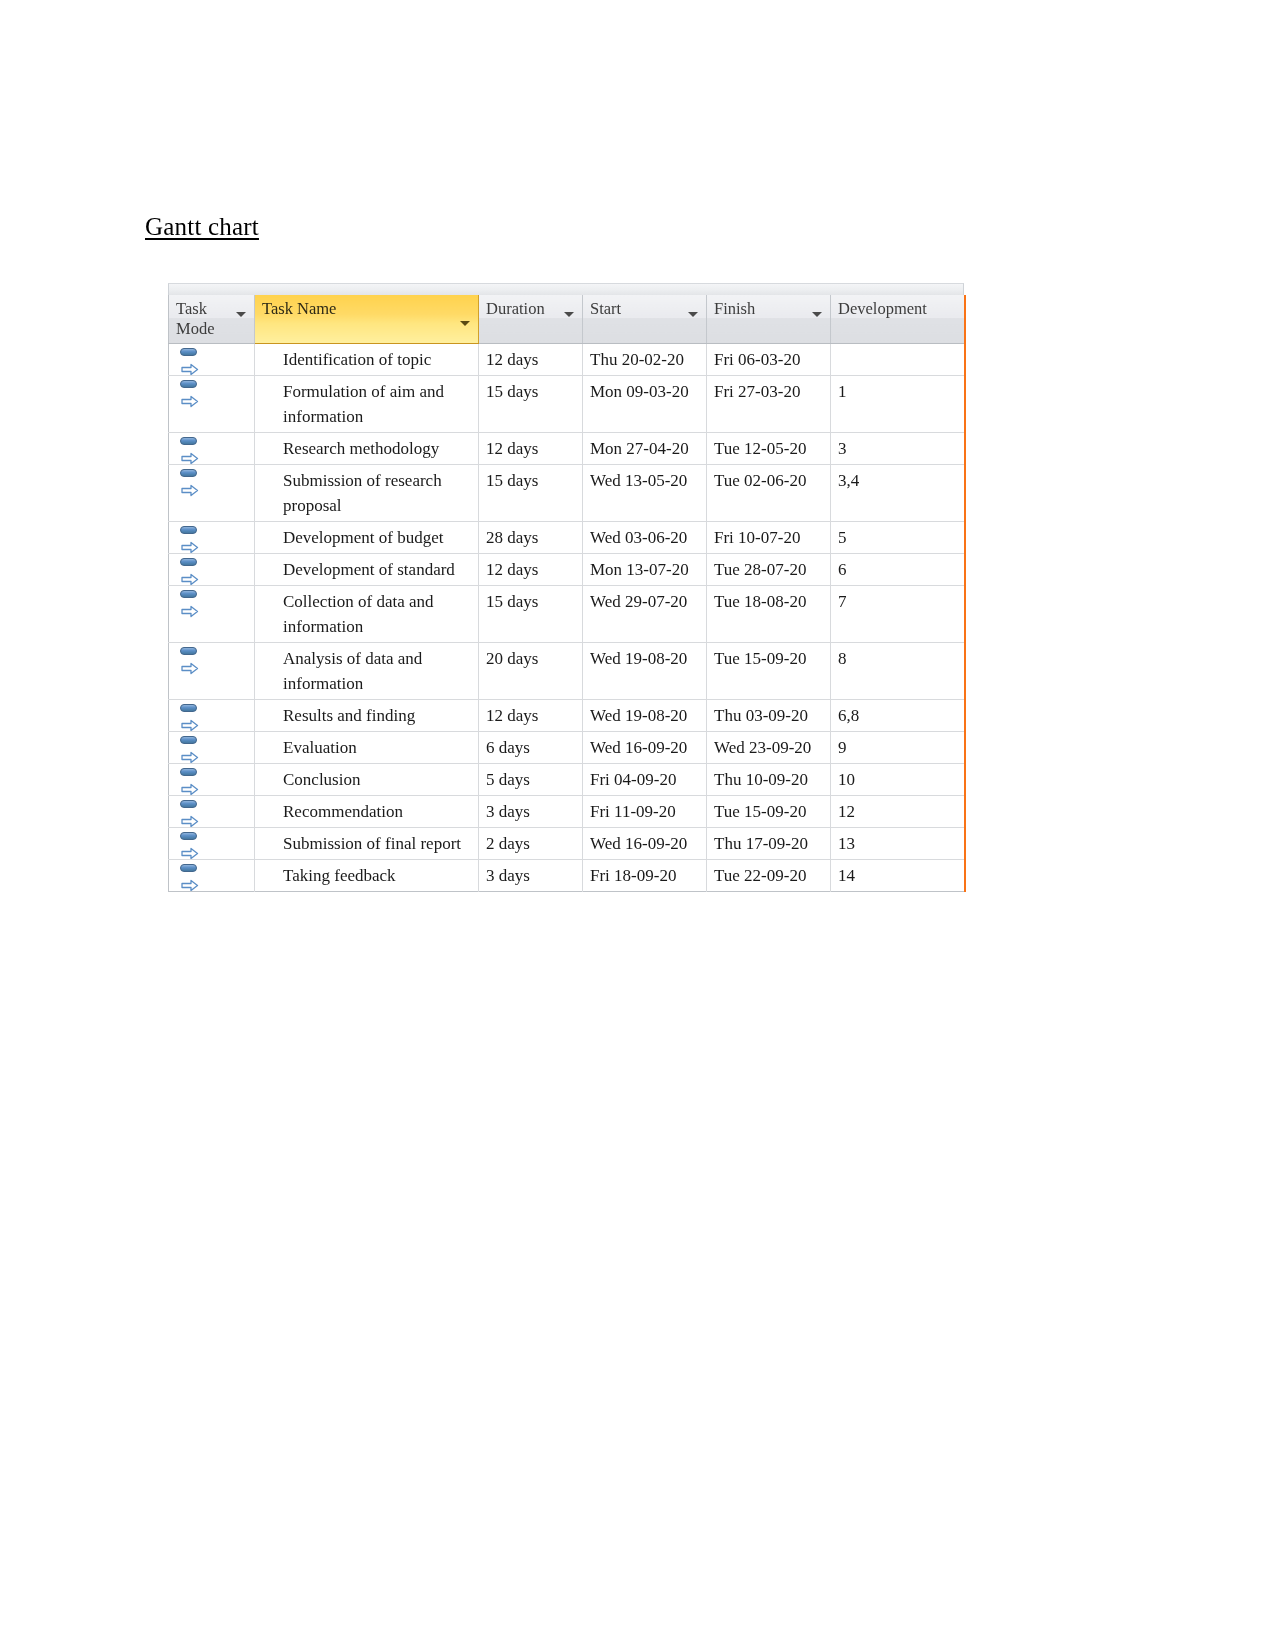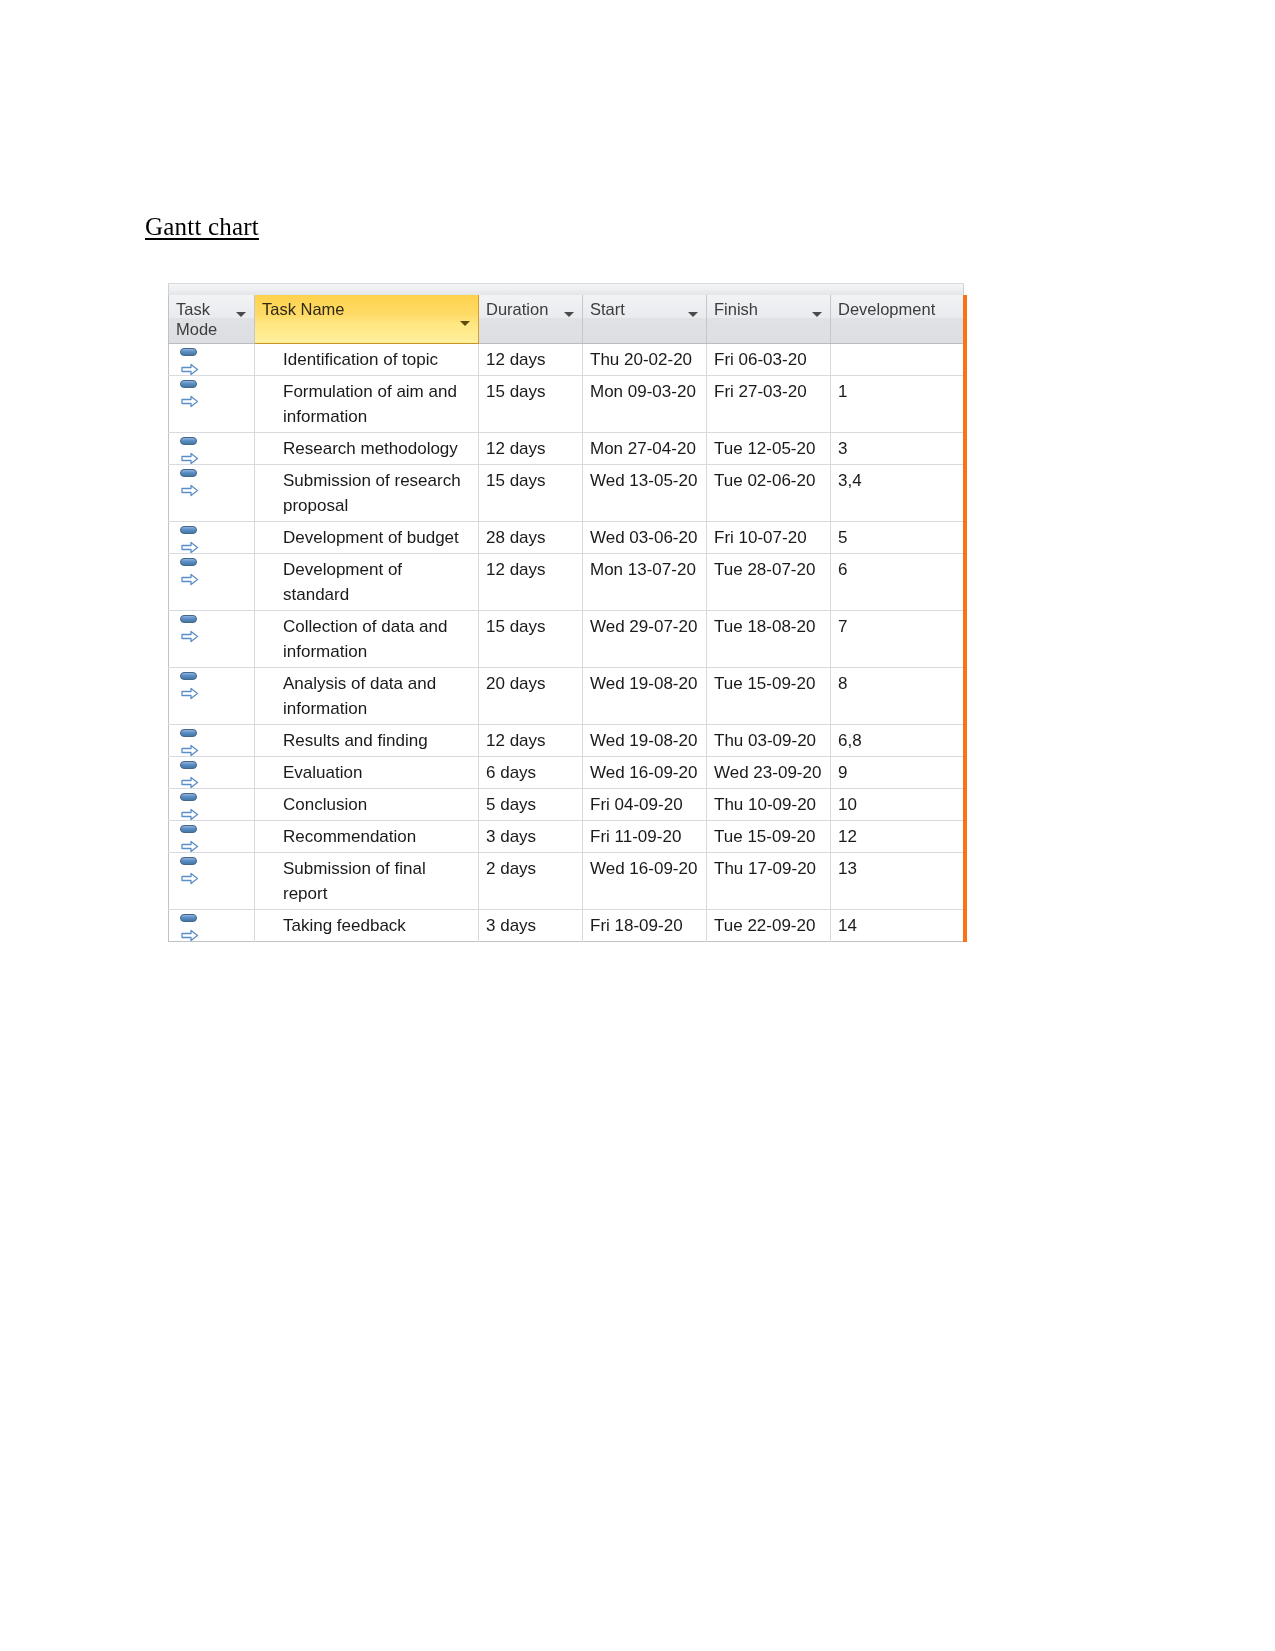--- a/index.html
+++ b/index.html
@@ -47,22 +47,23 @@
     border-right: 1px solid #cfd3d8;
     border-top: 1px solid #d7dade;
     box-sizing: border-box;
   }
 
   table.project-grid {
     border-collapse: collapse;
     table-layout: fixed;
     width: 796px;
     border-left: 1px solid #bfc3c8;
-    border-right: 4px solid #f97316;
+    border-right: 2px solid #f97316;
     border-bottom: 1px solid #bfc3c8;
+    font-family: Liberation Serif, serif;
   }
 
   
   thead th {
     position: relative;
     height: 48px;
     padding: 4px 6px 4px 7px;
     vertical-align: top;
     text-align: left;
     font-weight: normal;

